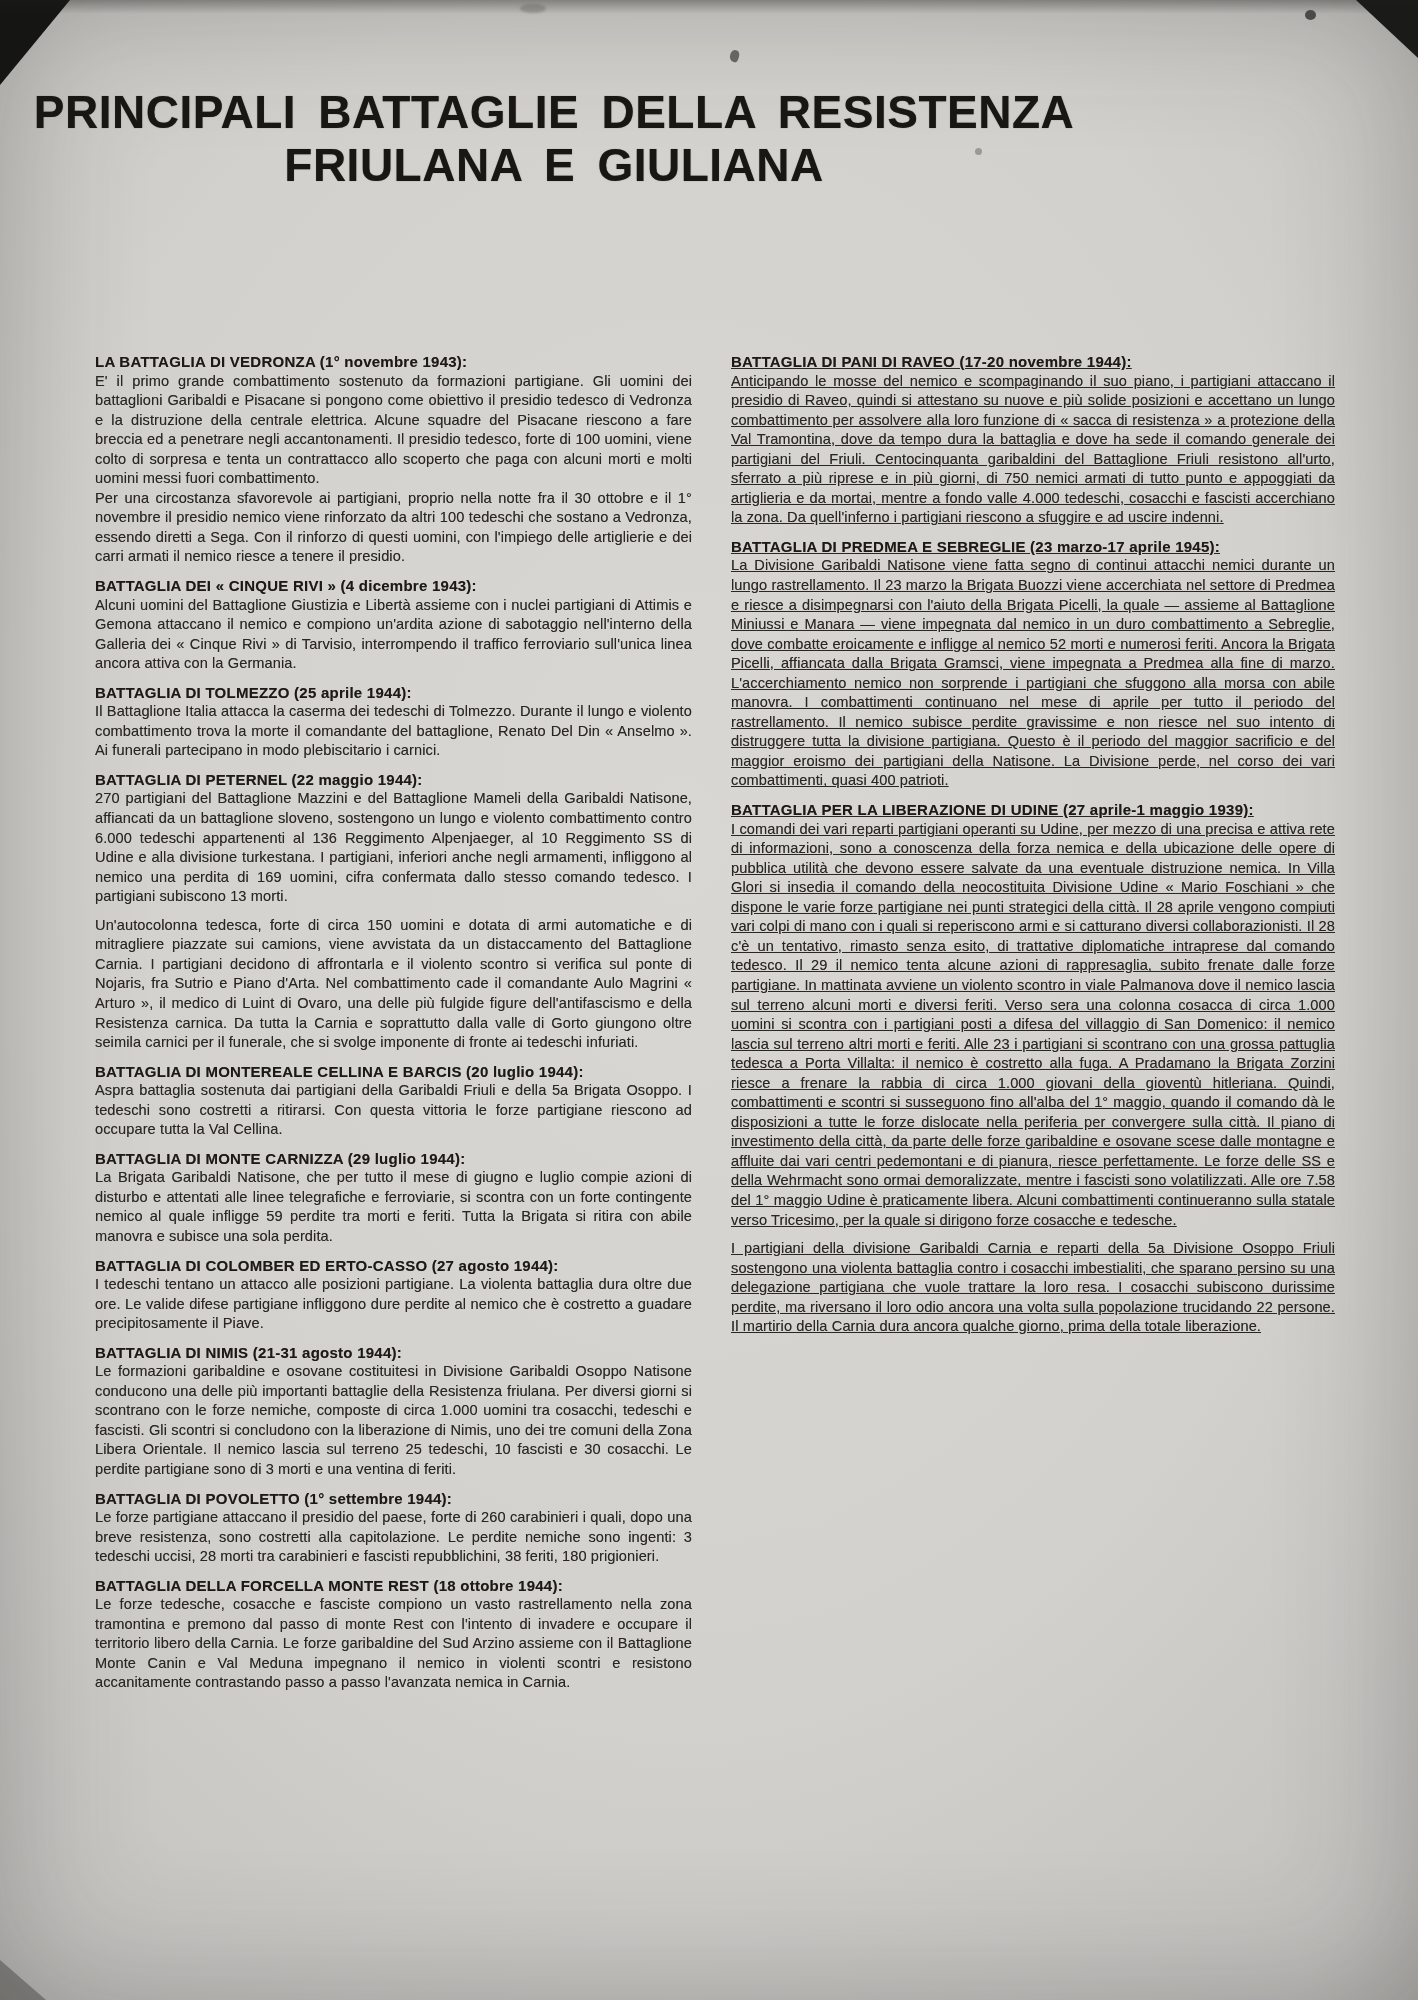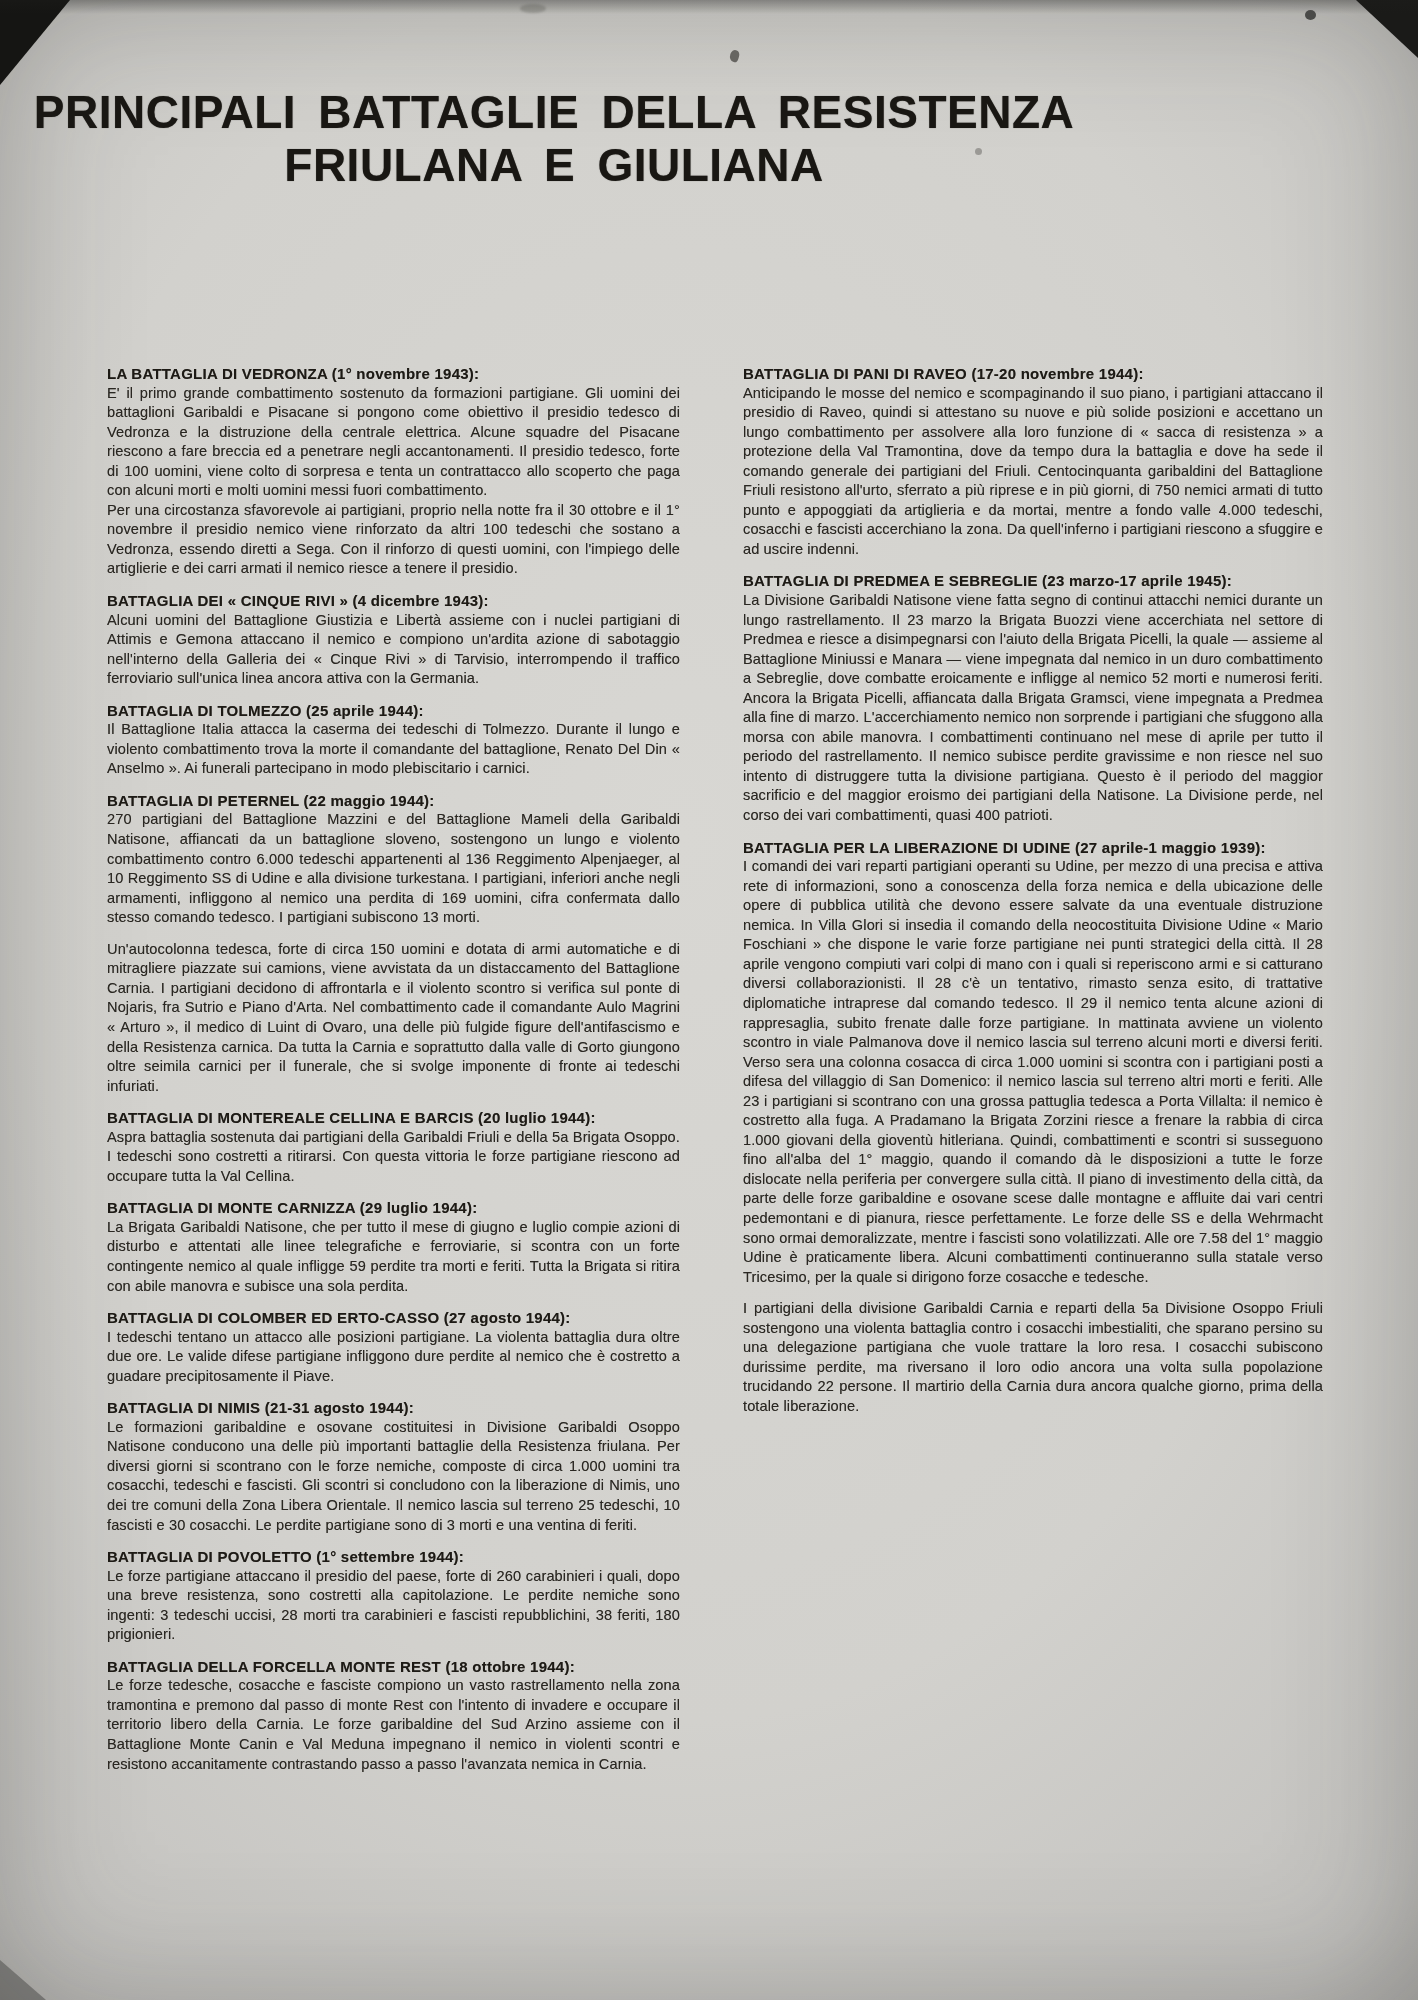--- a/index.html
+++ b/index.html
@@ -77,23 +77,23 @@
     position: absolute;
     top: 352px;
     text-align: justify;
     font-size: 14.6px;
     line-height: 19.55px;
     letter-spacing: 0.1px;
     color: #2a2722;
     text-shadow: 0 0 0.5px rgba(42,39,34,0.45);
   }
   .col-left  { left: 95px;  width: 597px; }
-  .col-right { left: 731px; width: 604px; }
+  .col-right { left: 731px; width: 604px; text-decoration: underline; }
 
-  .battle { margin: 12px; }
+  .battle { margin: 0; }
   .battle + .battle { margin-top: 9px; }
   .battle-heading {
     margin: 0;
     font-size: 15px;
     font-weight: 700;
     letter-spacing: 0.25px;
     color: #1d1a15;
     text-align: left;
   }
   .battle-paragraph { margin: 0; }

